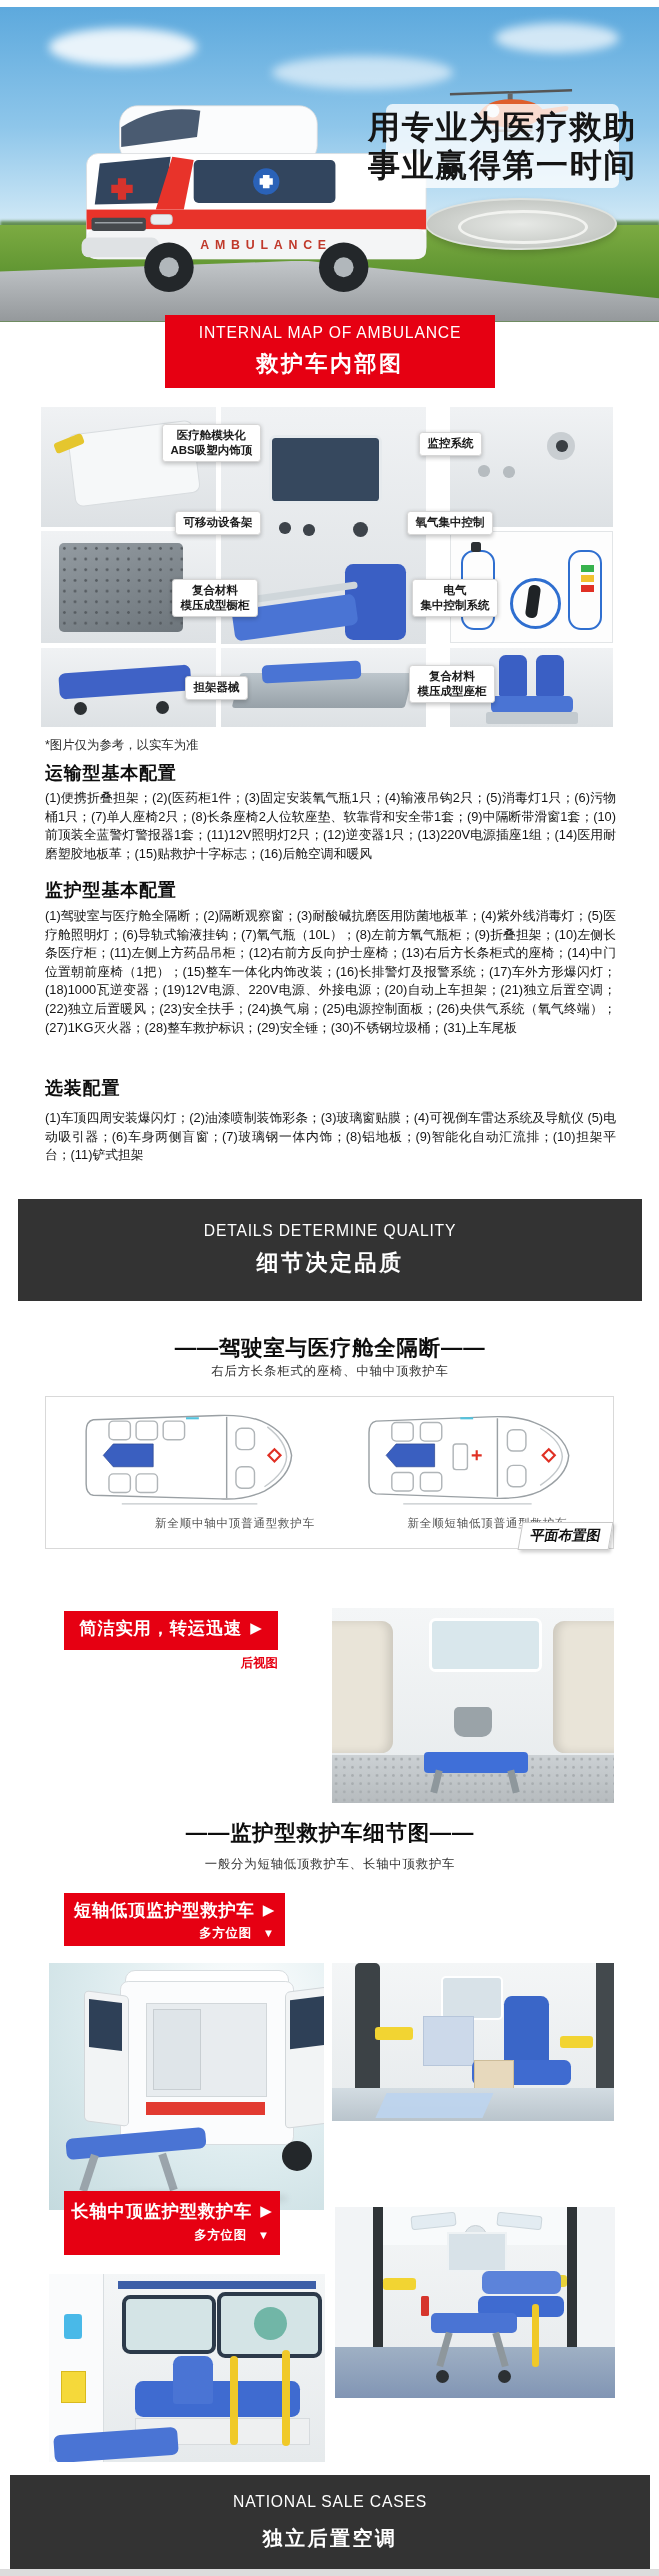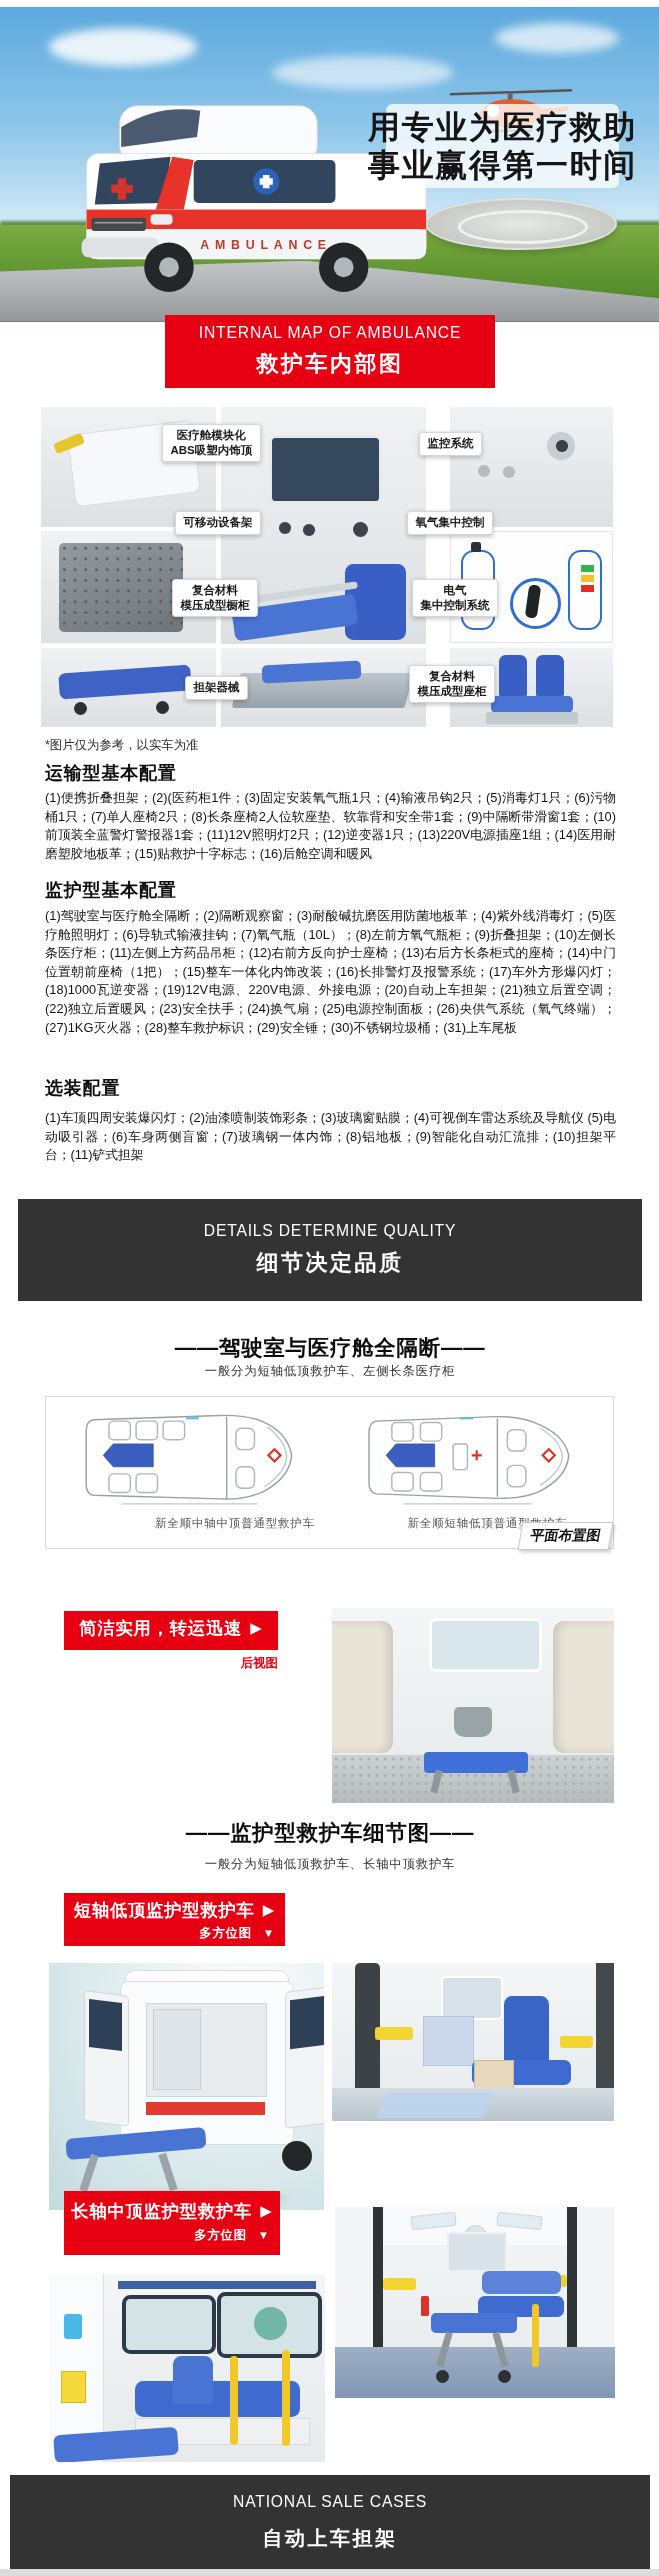--- a/index.html
+++ b/index.html
@@ -192,21 +192,21 @@
 
   <div class="cfg-h" style="top:1076px;">选装配置</div>
   <div class="cfg-p" style="top:1109px;">(1)车顶四周安装爆闪灯；(2)油漆喷制装饰彩条；(3)玻璃窗贴膜；(4)可视倒车雷达系统及导航仪 (5)电动吸引器；(6)车身两侧盲窗；(7)玻璃钢一体内饰；(8)铝地板；(9)智能化自动汇流排；(10)担架平台；(11)铲式担架</div>
 
   <div class="banner banner-dark" style="left:18px;top:1199px;width:624px;height:102px;">
     <div class="en">DETAILS DETERMINE QUALITY</div>
     <div class="zh">细节决定品质</div>
   </div>
 
   <div class="sec-title" style="top:1333px;">——驾驶室与医疗舱全隔断——</div>
-  <div class="sec-sub" style="top:1363px;">一般分为短轴低顶救护车、左侧长条医疗柜</div>
+  <div class="sec-sub" style="top:1363px;">右后方长条柜式的座椅、中轴中顶救护车</div>
 
   <div class="planbox">
 
     <svg class="abs" style="left:16.5px;top:6.6px;" width="256" height="107" viewBox="0 0 310 150">
       <g stroke="#9aa0a4" fill="none" stroke-width="2">
         <path d="M18,22 L195,16 Q232,15 254,24 Q291,40 296,72 Q294,102 258,122 Q230,135 196,133 L18,128 Q8,126 8,112 L8,38 Q8,24 18,22 Z"></path>
         <line x1="205" y1="18" x2="205" y2="132"></line>
         <path d="M262,32 Q288,52 289,74 Q288,96 258,116" stroke="#c3c8cb"></path>
       </g>
       <g stroke="#b0b5b8" fill="#fff" stroke-width="2">
@@ -362,19 +362,19 @@
     <div class="d" style="left:86px;top:107px;width:165px;height:36px;background:#3f6bd0;border-radius:8.2px;"></div>
     <div class="d" style="left:86px;top:144px;width:173px;height:25px;background:#eef0f1;border:0.8px solid #d7dbde;"></div>
     <div class="d" style="left:124px;top:82px;width:40px;height:48px;background:#4a74d4;border-radius:8.2px 8.2px 3.3px 3.3px;"></div>
     <div class="d" style="left:5px;bottom:3.3px;width:124px;height:28px;background:#4a74d4;border-radius:6.6px;transform:rotate(-4deg);"></div>
     <div class="d" style="right:35px;top:76px;width:8.2px;height:96px;background:#f0c928;border-radius:4.1px;"></div>
     <div class="d" style="right:87px;top:82px;width:8.2px;height:89px;background:#f0c928;border-radius:4.1px;"></div>
   </div>
 
   <div class="banner banner-dark" style="left:10px;top:2475px;width:640px;height:95px;gap:6px;">
     <div class="en">NATIONAL SALE CASES</div>
-    <div class="zh" style="font-size:20px;">自动上车担架</div>
+    <div class="zh" style="font-size:20px;">独立后置空调</div>
   </div>
 
   <div class="footer-strip"></div>
 
 </div>
 
 
 </body></html>

